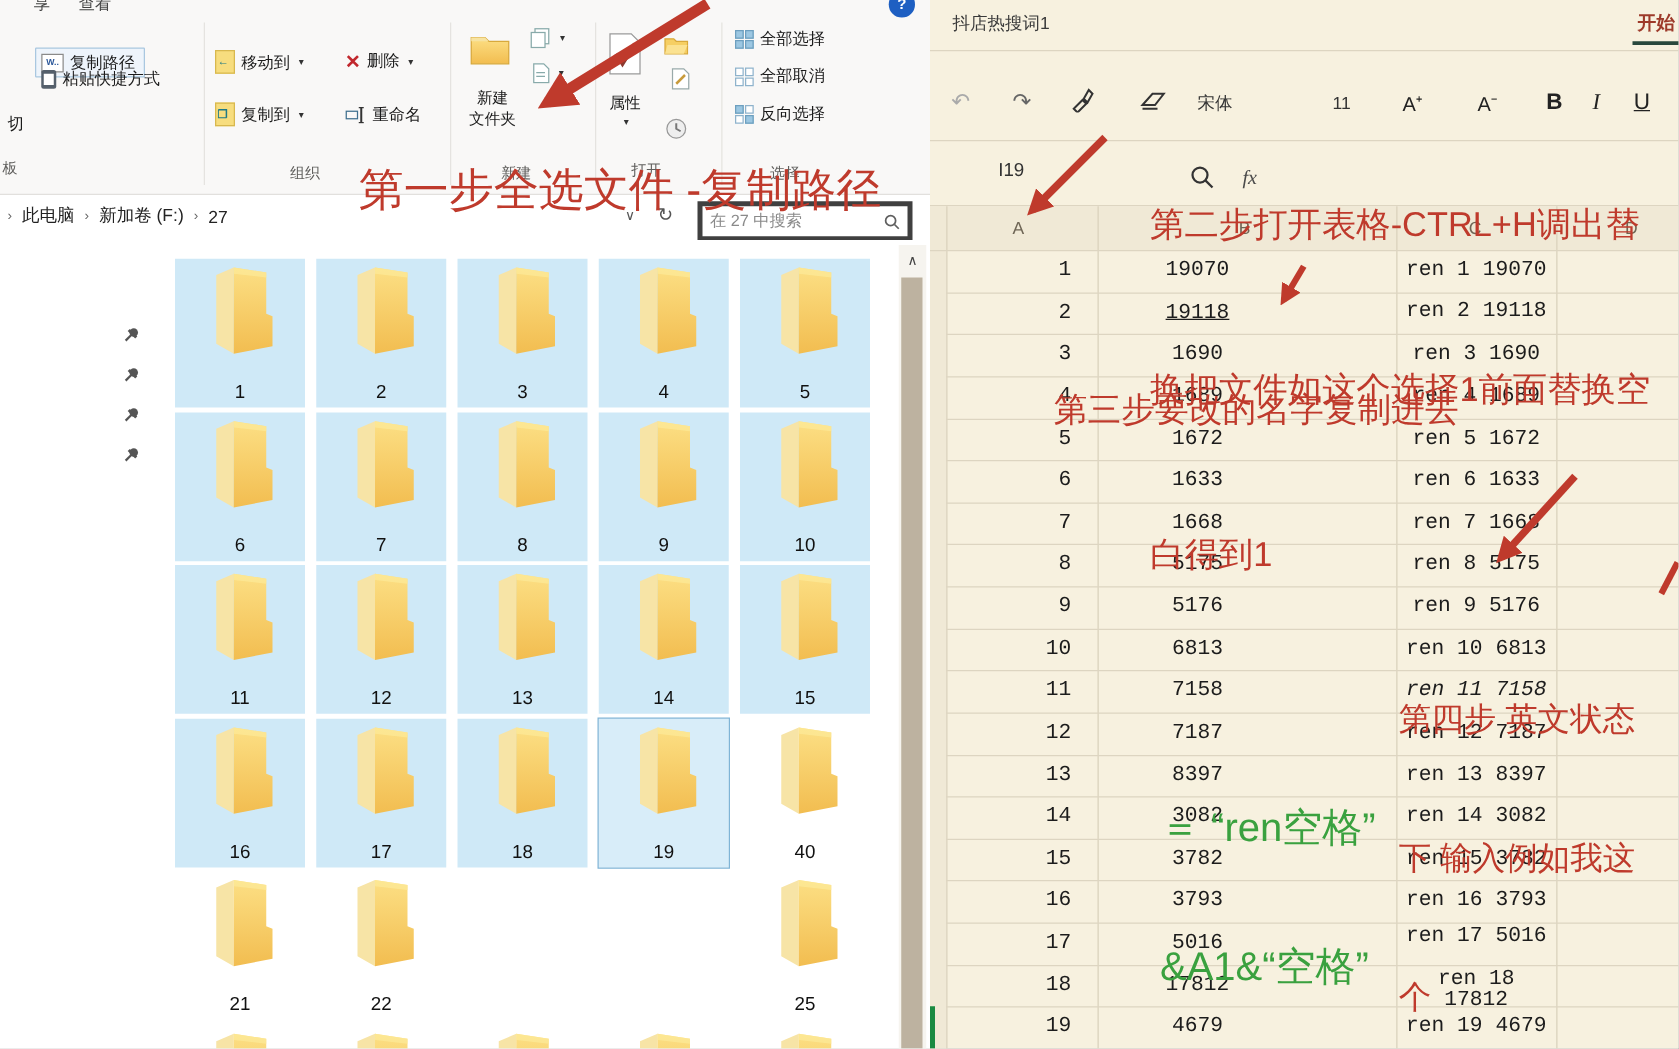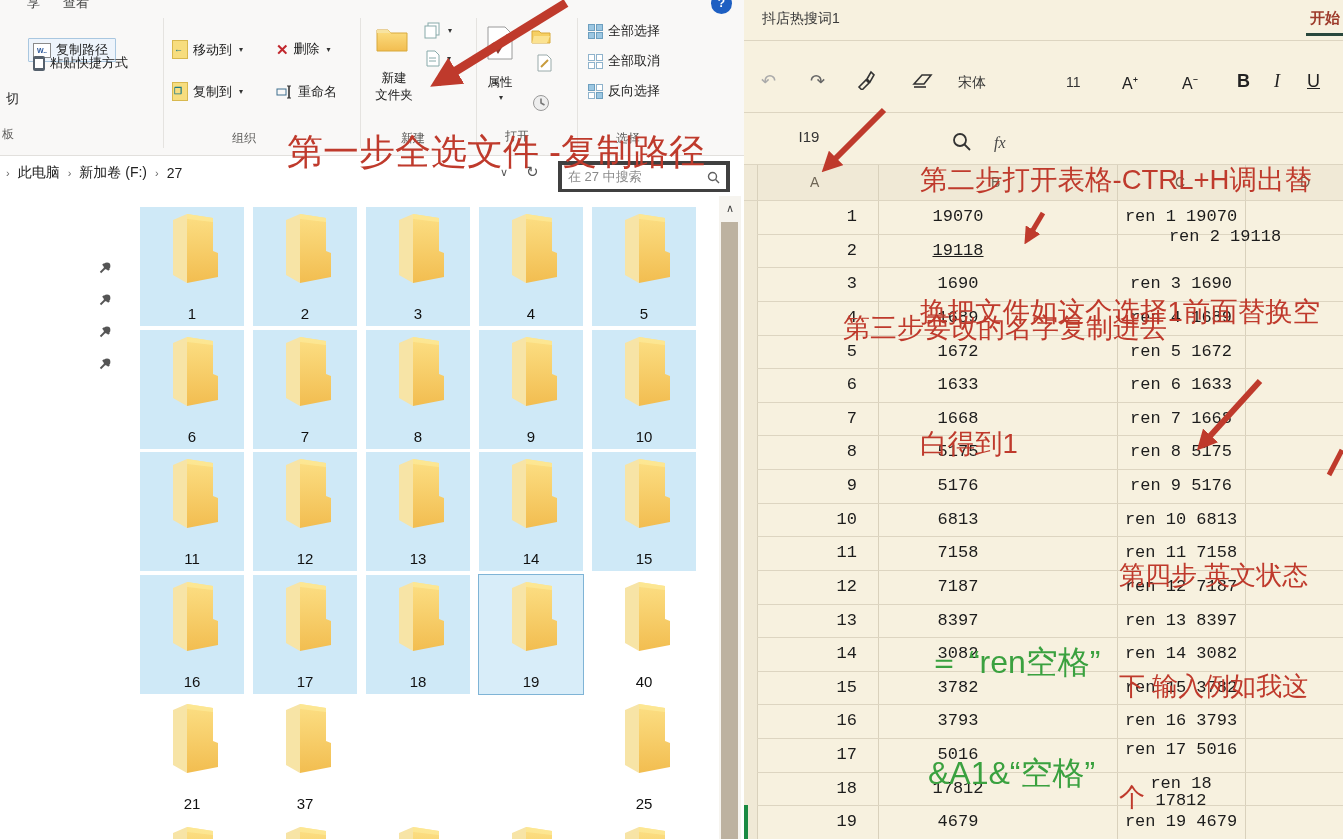--- a/index.html
+++ b/index.html
@@ -413,21 +413,21 @@
             <polygon points="22,1 48,5 48,9 22,6" fill="#fde896" opacity="0.8"></polygon>
           </svg>
           <div class="lbl">21</div>
         </div>
         <div class="tile" style="left: 253px; top: 505px;">
           <svg width="54" height="72" viewBox="0 0 54 72">
             <polygon points="8,7 22,1 22,70 8,62" fill="#f7e4a6"></polygon>
             <polygon points="22,1 48,5 48,38 53,40 53,64 22,70" fill="url(#gfold)"></polygon>
             <polygon points="22,1 48,5 48,9 22,6" fill="#fde896" opacity="0.8"></polygon>
           </svg>
-          <div class="lbl">37</div>
+          <div class="lbl">22</div>
         </div>
         <div class="tile" style="left: 592px; top: 505px;">
           <svg width="54" height="72" viewBox="0 0 54 72">
             <polygon points="8,7 22,1 22,70 8,62" fill="#f7e4a6"></polygon>
             <polygon points="22,1 48,5 48,38 53,40 53,64 22,70" fill="url(#gfold)"></polygon>
             <polygon points="22,1 48,5 48,9 22,6" fill="#fde896" opacity="0.8"></polygon>
           </svg>
           <div class="lbl">25</div>
         </div>
         <div class="tile" style="left: 140px; top: 627.5px;">
@@ -537,21 +537,21 @@
     <div class="vline" style="left:373px"></div>
     <div class="vline" style="left:501px"></div>
     <div class="hline" style="top:200px;left:0"></div>
     <div id="gridrows">
         <div class="cell ca" style="top: 200px; height: 33.63px; line-height: 33.63px;">1</div>
         <div class="cell cb" style="top: 200px; height: 33.63px; line-height: 33.63px;">19070</div>
         <div class="cell cc" style="top: 200px; height: 33.63px; line-height: 33.63px;">ren 1 19070</div>
         <div class="hline" style="top: 233.63px; left: 13px;"></div>
         <div class="cell ca" style="top: 233.63px; height: 33.63px; line-height: 33.63px;">2</div>
         <div class="cell cb" style="top: 233.63px; height: 33.63px; line-height: 33.63px; text-decoration: underline;">19118</div>
-        <div class="cell cc" style="top: 220px; height: 33.63px; line-height: 33.63px; padding-left: 44px;">ren 2 19118</div>
+        <div class="cell cc" style="top: 233px; height: 33.63px; line-height: 33.63px;">ren 2 19118</div>
         <div class="hline" style="top: 267.26px; left: 13px;"></div>
         <div class="cell ca" style="top: 267.26px; height: 33.63px; line-height: 33.63px;">3</div>
         <div class="cell cb" style="top: 267.26px; height: 33.63px; line-height: 33.63px;">1690</div>
         <div class="cell cc" style="top: 267.26px; height: 33.63px; line-height: 33.63px;">ren 3 1690</div>
         <div class="hline" style="top: 300.89px; left: 13px;"></div>
         <div class="cell ca" style="top: 300.89px; height: 33.63px; line-height: 33.63px;">4</div>
         <div class="cell cb" style="top: 300.89px; height: 38px; line-height: 33.63px;">1689</div>
         <div class="cell cc" style="top: 300.89px; height: 33.63px; line-height: 33.63px;">ren 4 1689</div>
         <div class="hline" style="top: 334.52px; left: 13px;"></div>
         <div class="cell ca" style="top: 334.52px; height: 33.63px; line-height: 33.63px;">5</div>
@@ -573,21 +573,21 @@
         <div class="cell ca" style="top: 469.04px; height: 33.63px; line-height: 33.63px;">9</div>
         <div class="cell cb" style="top: 469.04px; height: 33.63px; line-height: 33.63px;">5176</div>
         <div class="cell cc" style="top: 469.04px; height: 33.63px; line-height: 33.63px;">ren 9 5176</div>
         <div class="hline" style="top: 502.67px; left: 13px;"></div>
         <div class="cell ca" style="top: 502.67px; height: 33.63px; line-height: 33.63px;">10</div>
         <div class="cell cb" style="top: 502.67px; height: 33.63px; line-height: 33.63px;">6813</div>
         <div class="cell cc" style="top: 502.67px; height: 33.63px; line-height: 33.63px;">ren 10 6813</div>
         <div class="hline" style="top: 536.3px; left: 13px;"></div>
         <div class="cell ca" style="top: 536.3px; height: 33.63px; line-height: 33.63px;">11</div>
         <div class="cell cb" style="top: 536.3px; height: 33.63px; line-height: 33.63px;">7158</div>
-        <div class="cell cc" style="top: 536.3px; height: 33.63px; line-height: 33.63px;">ren 11 7158</div>
+        <div class="cell cc" style="top: 536.3px; height: 33.63px; line-height: 33.63px; font-style: italic;">ren 11 7158</div>
         <div class="hline" style="top: 569.93px; left: 13px;"></div>
         <div class="cell ca" style="top: 569.93px; height: 33.63px; line-height: 33.63px;">12</div>
         <div class="cell cb" style="top: 569.93px; height: 33.63px; line-height: 33.63px;">7187</div>
         <div class="cell cc" style="top: 569.93px; height: 33.63px; line-height: 33.63px;">ren 12 7187</div>
         <div class="hline" style="top: 603.56px; left: 13px;"></div>
         <div class="cell ca" style="top: 603.56px; height: 33.63px; line-height: 33.63px;">13</div>
         <div class="cell cb" style="top: 603.56px; height: 33.63px; line-height: 33.63px;">8397</div>
         <div class="cell cc" style="top: 603.56px; height: 33.63px; line-height: 33.63px;">ren 13 8397</div>
         <div class="hline" style="top: 637.19px; left: 13px;"></div>
         <div class="cell ca" style="top: 637.19px; height: 33.63px; line-height: 33.63px;">14</div>

